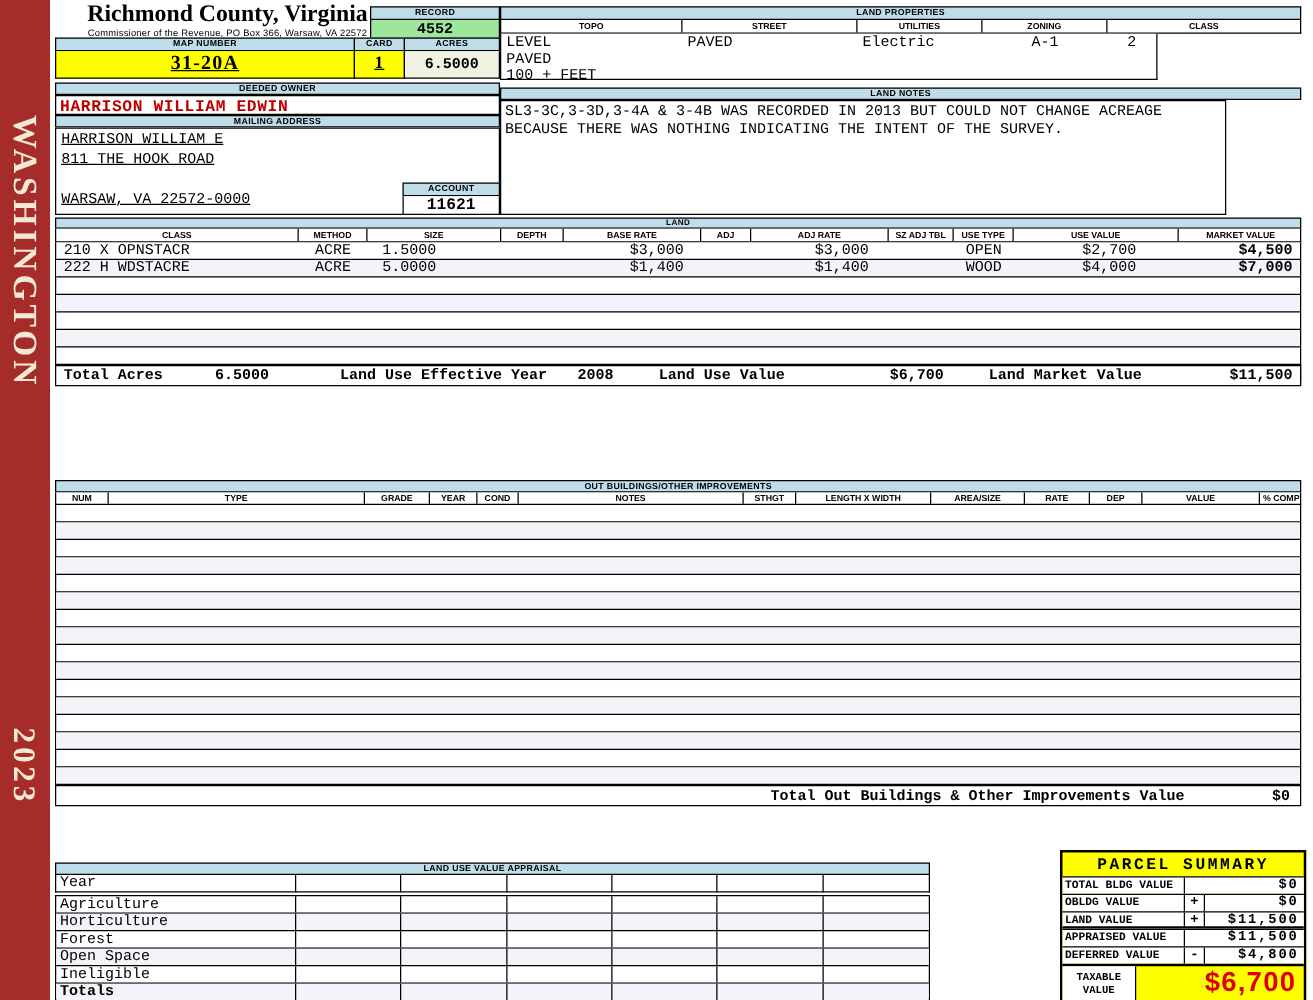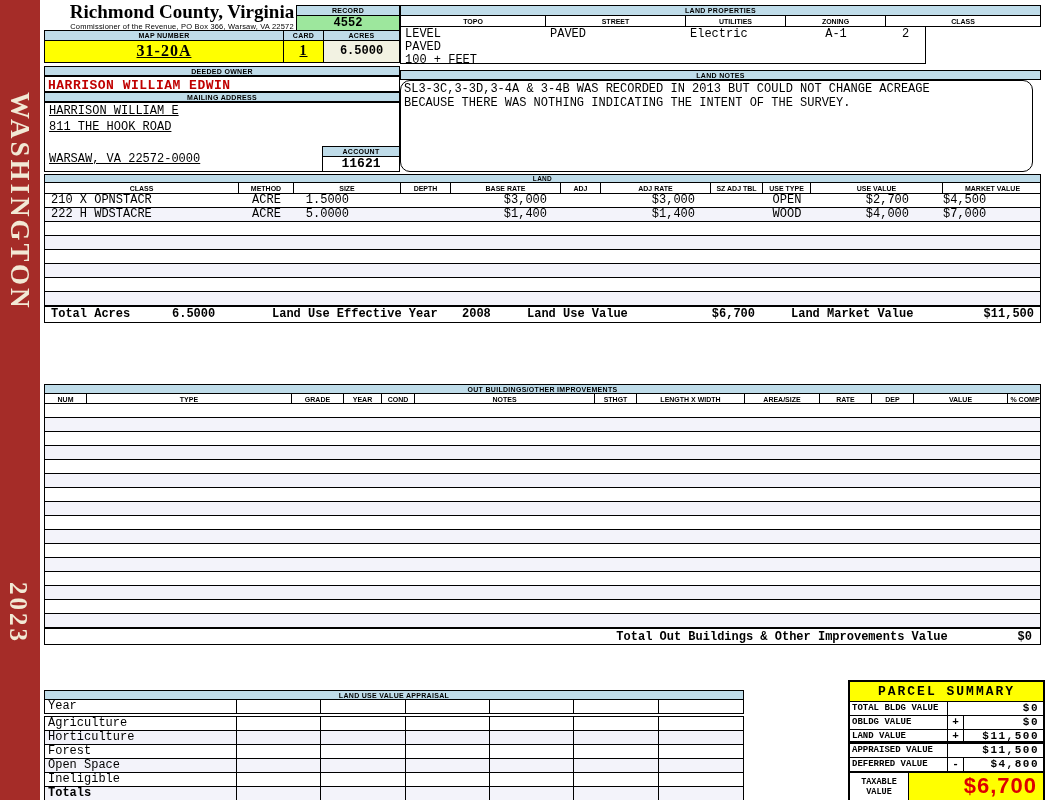--- a/index.html
+++ b/index.html
@@ -59,21 +59,21 @@
   .trow{height:14px;border-bottom:1px solid #000;box-sizing:border-box;display:grid;}
   .tbody .trow:nth-child(even){background:#F3F3FA;}
   .cell{font:12px "Liberation Mono",monospace;line-height:13px;white-space:pre;overflow:hidden;}
   .c0{padding-left:6px;}
   .c1{text-align:center;}
   .c2{text-align:right;padding-right:52px;}
   .c4{text-align:right;padding-right:14px;}
   .c6{text-align:right;padding-right:16px;}
   .c8{text-align:center;}
   .c9{text-align:right;padding-right:34px;}
-  .c10{text-align:left;padding-right:8px;}
+  .c10{text-align:right;padding-right:8px;font-weight:bold;}
 
   .totals-row{display:grid;grid-template-columns:121px 100px 190px 65px 140px 100px 190px 1fr;
               border:1px solid #000;background:#fff;font:700 12px "Liberation Mono",monospace;
               line-height:15px;}
   .tt{padding-left:6px;white-space:pre;}
   .tr-r{text-align:right;padding-right:6px;}
   .tl-ind{padding-left:30px;}
 
   .ob-total{border:1px solid #000;background:#fff;display:flex;justify-content:flex-end;
             align-items:center;font:700 12px "Liberation Mono",monospace;padding-right:8px;}
@@ -158,21 +158,21 @@
   <div class="abs addr-box" style="left:44px;top:102px;width:356px;height:70px;text-decoration:underline;">
     <div class="addr-line">HARRISON WILLIAM E</div>
     <div class="addr-line">811 THE HOOK ROAD</div>
     <div class="addr-line"></div>
     <div class="addr-line">WARSAW, VA 22572-0000</div>
   </div>
   <div class="abs bar" style="left:322px;top:146px;width:78px;height:11px;">ACCOUNT</div>
   <div class="abs acct-value" style="left:322px;top:157px;width:78px;height:15px;">11621</div>
 
   <div class="abs bar" style="left:400px;top:70px;width:641px;height:10px;">LAND NOTES</div>
-  <div class="abs notes-box" style="left:400px;top:80px;width:633px;height:92px;border-radius:10px;">
+  <div class="abs notes-box" style="left:400px;top:80px;width:581px;height:92px;">
     <div class="notes-line">SL3-3C,3-3D,3-4A &amp; 3-4B WAS RECORDED IN 2013 BUT COULD NOT CHANGE ACREAGE</div>
     <div class="notes-line">BECAUSE THERE WAS NOTHING INDICATING THE INTENT OF THE SURVEY.</div>
   </div>
 
   <div class="abs bar" style="left:44px;top:174px;width:997px;height:9px;font-size:6.5px;">LAND</div>
   <div class="abs hrow grid-land" style="left:44px;top:183px;width:997px;height:11px;">
       <div class="hcell">CLASS</div>
       <div class="hcell">METHOD</div>
       <div class="hcell">SIZE</div>
       <div class="hcell">DEPTH</div>
@@ -211,21 +211,21 @@
         <div class="cell c9">$4,000</div>
         <div class="cell c10">$7,000</div>
       </div>
       <div class="trow"></div>
       <div class="trow"></div>
       <div class="trow"></div>
       <div class="trow"></div>
       <div class="trow"></div>
       <div class="trow"></div>
     </div>
-  <div class="abs totals-row" style="left:44px;top:306px;width:997px;height:17px;">
+  <div class="abs totals-row" style="left:44px;top:292px;width:997px;height:17px;">
     <div class="tt">Total Acres</div>
     <div class="tt">6.5000</div>
     <div class="tt">Land Use Effective Year</div>
     <div class="tt">2008</div>
     <div class="tt">Land Use Value</div>
     <div class="tr-r">$6,700</div>
     <div class="tt tl-ind">Land Market Value</div>
     <div class="tr-r">$11,500</div>
   </div>
 

